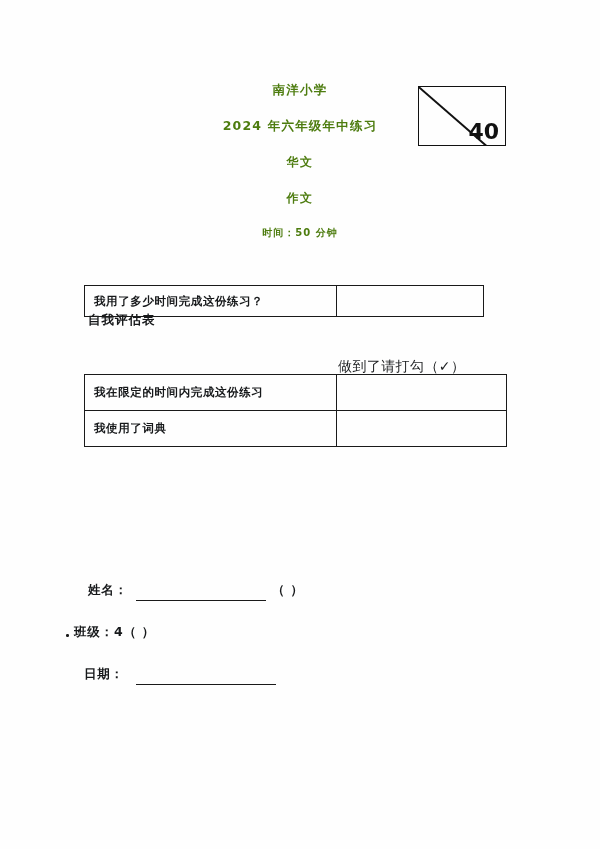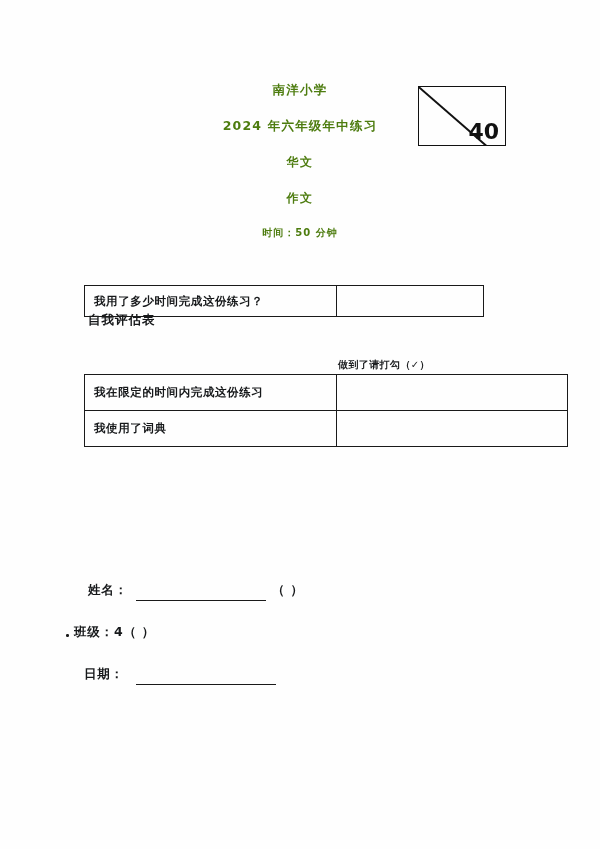--- a/index.html
+++ b/index.html
@@ -121,30 +121,30 @@
     font-weight: bold;
     letter-spacing: 0.6px;
     color: #16181a;
     line-height: 1.3;
   }
   .tick-note {
     position: absolute;
     top: 358px;
     left: 338px;
     font-family: "DejaVu Sans", sans-serif;
-    font-size: 10px;
-    font-weight: bold;
+    font-size: 14px;
+    font-weight: normal;
     letter-spacing: 0.4px;
     color: #1d1f21;
   }
   .table-two {
     position: absolute;
     top: 374px;
     left: 84px;
-    width: 484px;
+    width: 423px;
     border: 1.4px solid #1a1a1a;
     box-sizing: border-box;
   }
   .table-two .row {
     display: flex;
     height: 35px;
     border-bottom: 1.4px solid #1a1a1a;
   }
   .table-two .row:last-child {
     border-bottom: none;

